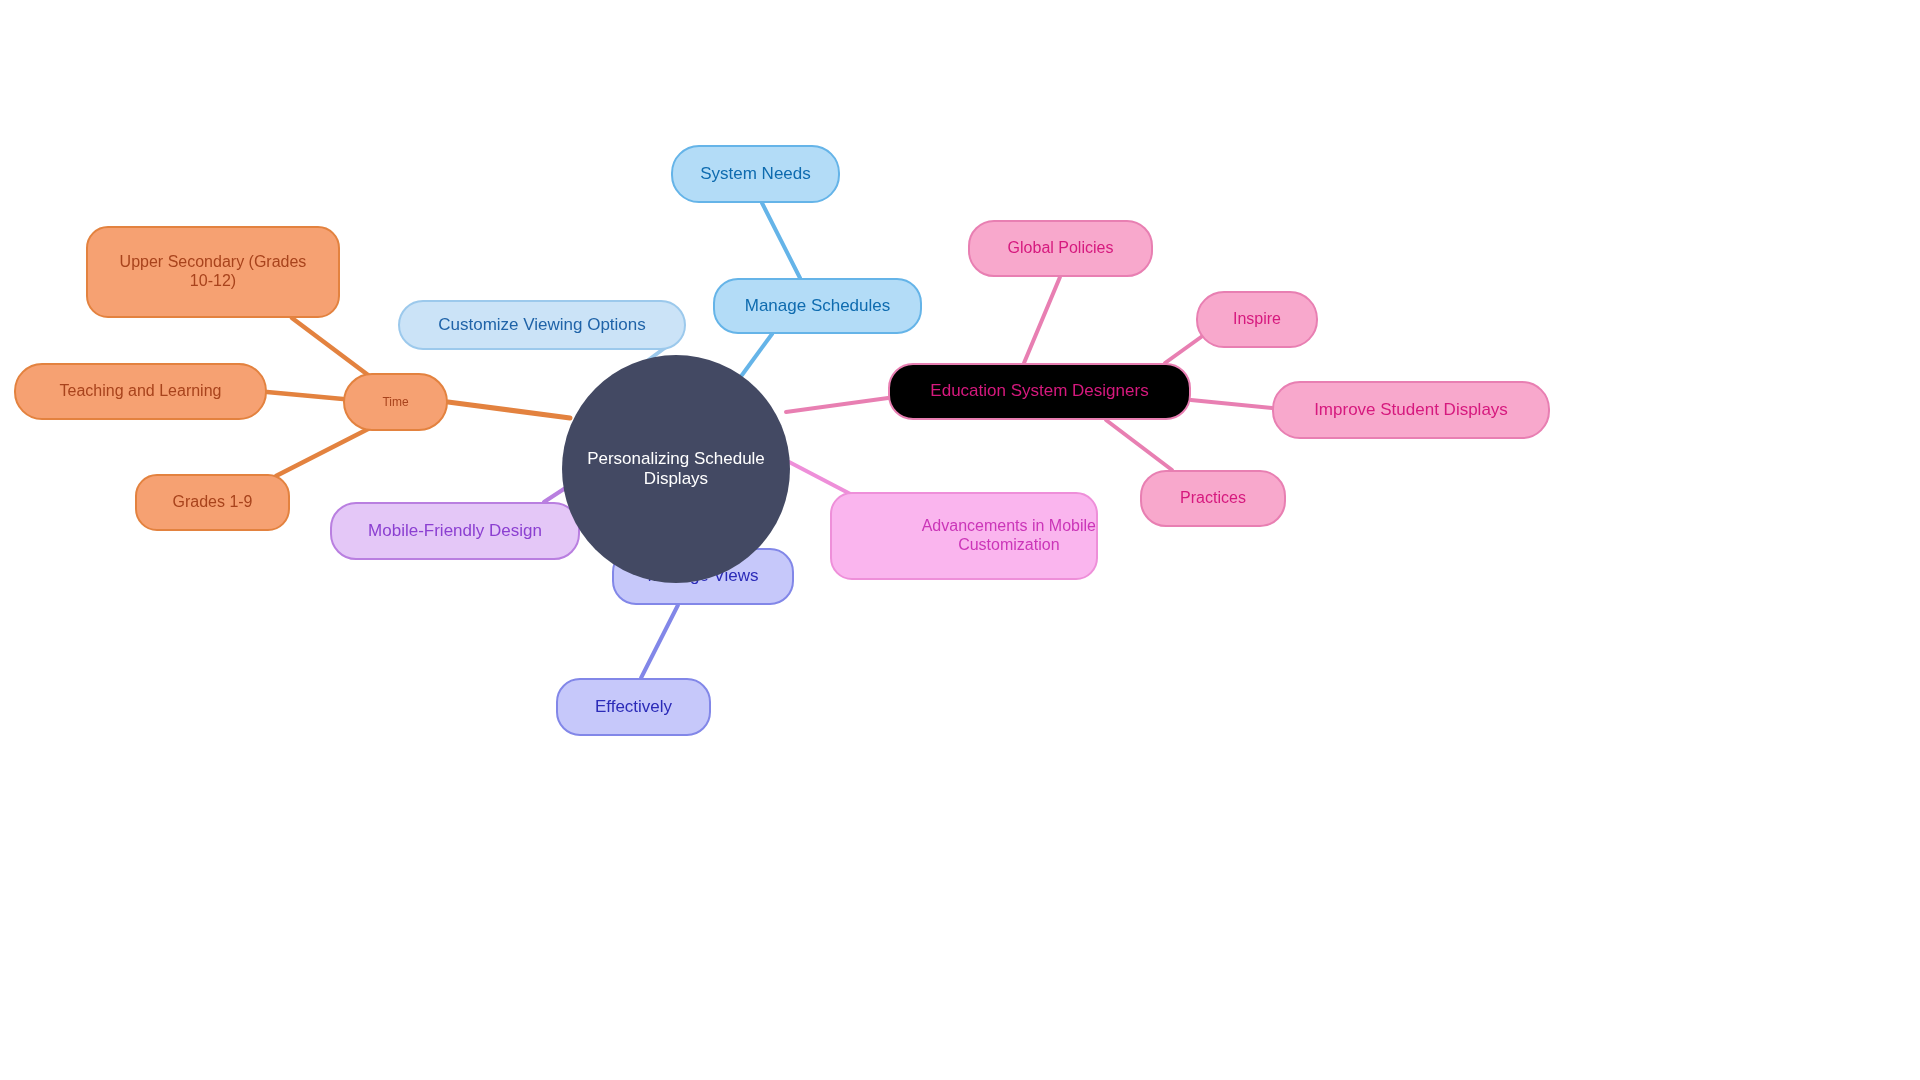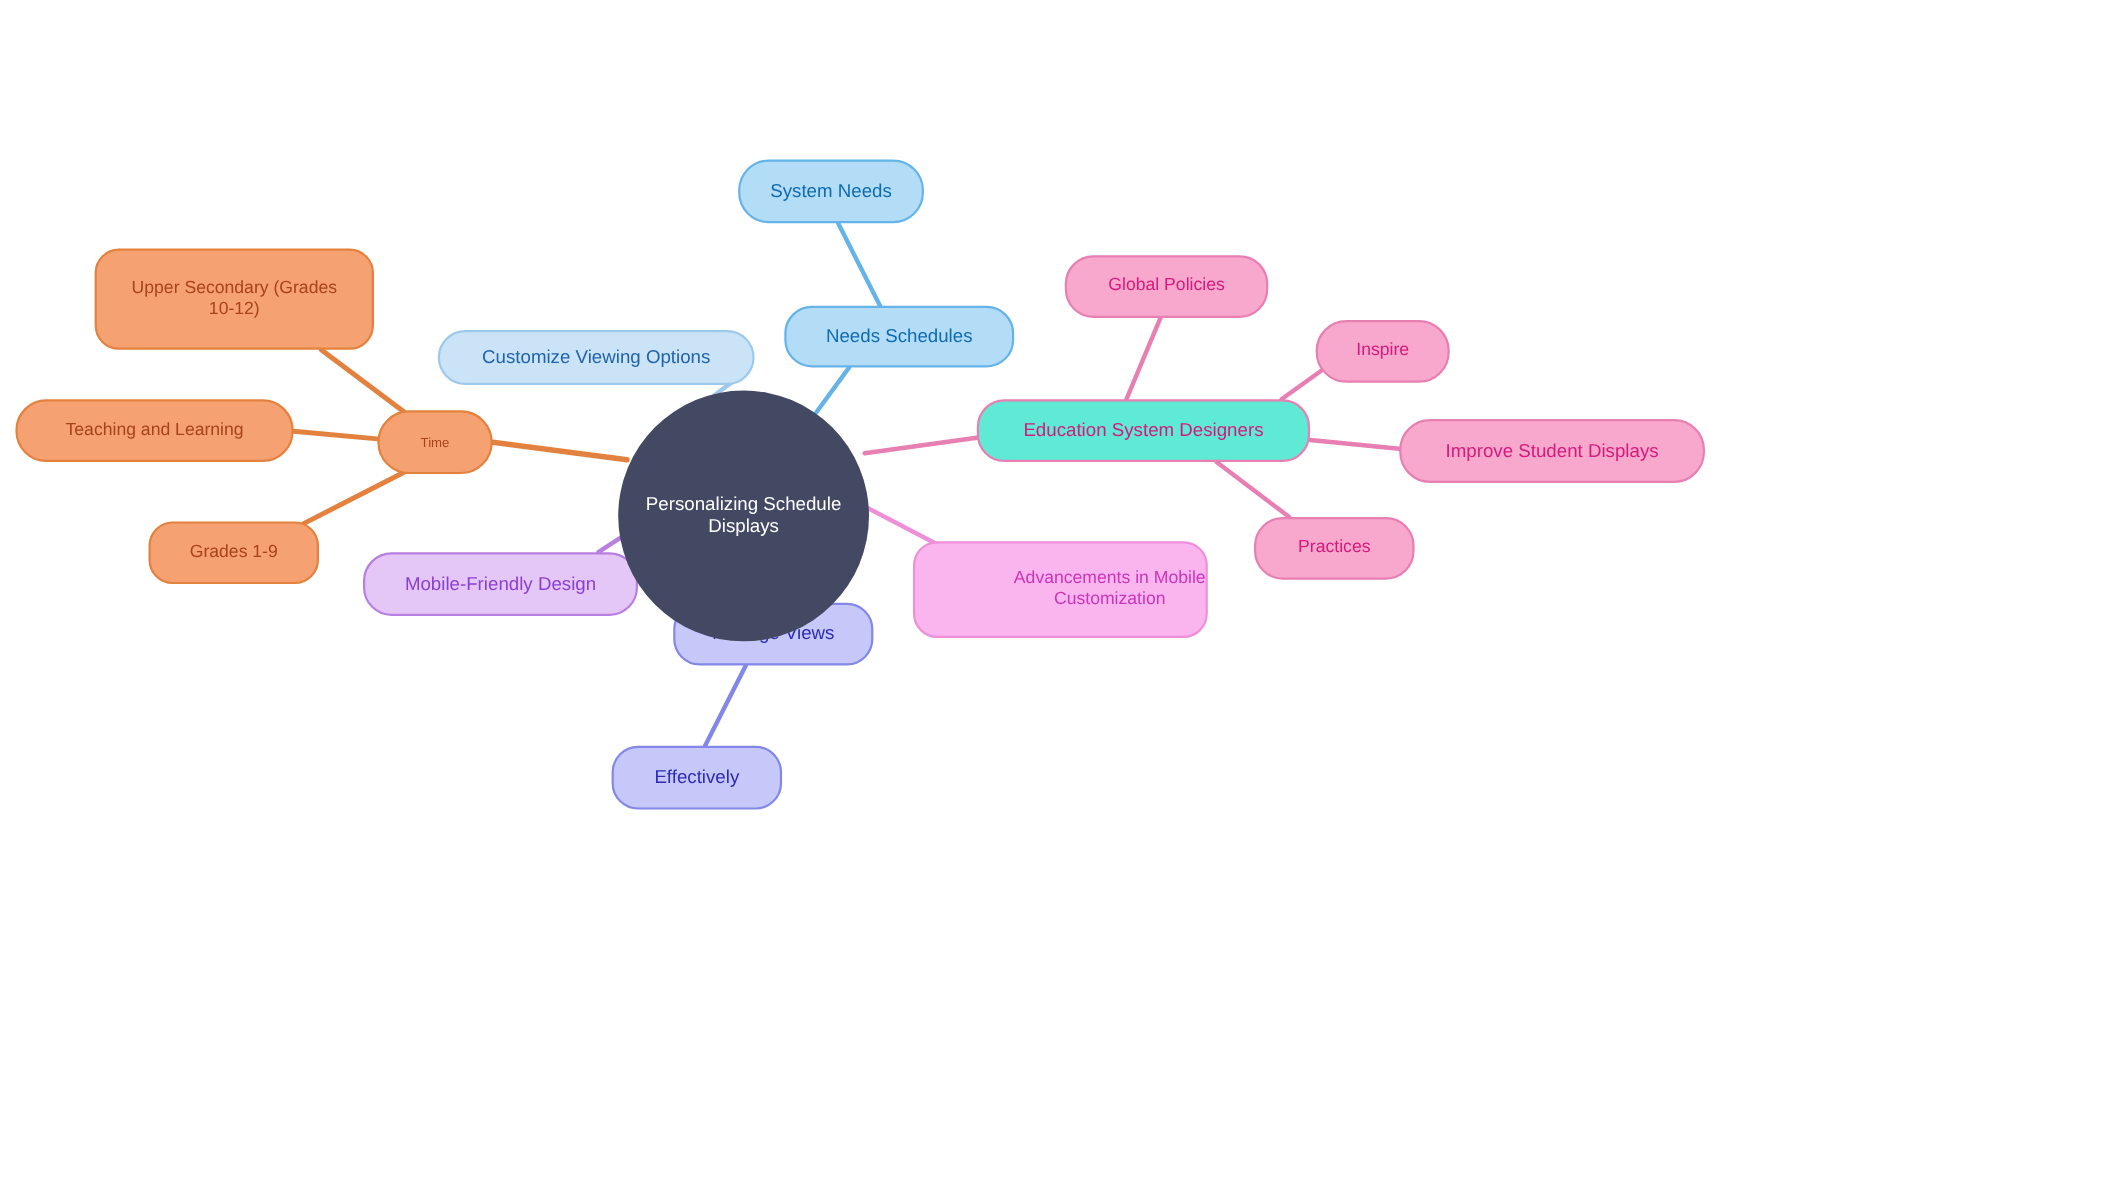--- a/index.html
+++ b/index.html
@@ -73,24 +73,24 @@
     </svg>
   <div id="node-layer">
       <div class="node node-root" style="left: 562px; top: 355px; width: 228px; height: 228px; background: rgb(67, 73, 99); border-color: rgb(67, 73, 99); color: rgb(255, 255, 255); font-size: 17px; border-radius: 50%;"><span>Personalizing Schedule
 Displays</span></div>
       <div class="node node-leaf" style="left: 343px; top: 373px; width: 105px; height: 58px; background: rgb(246, 161, 114); border-color: rgb(227, 130, 63); color: rgb(168, 67, 28); font-size: 12px; border-radius: 29px;"><span>Time</span></div>
       <div class="node node-leaf" style="left: 86px; top: 226px; width: 254px; height: 92px; background: rgb(246, 161, 114); border-color: rgb(227, 130, 63); color: rgb(168, 67, 28); font-size: 16px; border-radius: 22px;"><span>Upper Secondary (Grades
 10-12)</span></div>
       <div class="node node-leaf" style="left: 14px; top: 363px; width: 253px; height: 57px; background: rgb(246, 161, 114); border-color: rgb(227, 130, 63); color: rgb(168, 67, 28); font-size: 16px; border-radius: 28px;"><span>Teaching and Learning</span></div>
       <div class="node node-leaf" style="left: 135px; top: 474px; width: 155px; height: 57px; background: rgb(246, 161, 114); border-color: rgb(227, 130, 63); color: rgb(168, 67, 28); font-size: 16px; border-radius: 22px;"><span>Grades 1-9</span></div>
       <div class="node node-leaf" style="left: 398px; top: 290px; width: 288px; height: 50px; background: rgb(203, 227, 247); border-color: rgb(156, 201, 236); color: rgb(31, 99, 168); font-size: 17px; border-radius: 28px; margin-top: 10px;"><span>Customize Viewing Options</span></div>
-      <div class="node node-leaf" style="left: 713px; top: 278px; width: 209px; height: 56px; background: rgb(179, 220, 247); border-color: rgb(101, 180, 232); color: rgb(14, 107, 175); font-size: 17px; border-radius: 25px;"><span>Needs Schedules</span></div>
+      <div class="node node-leaf" style="left: 713px; top: 278px; width: 209px; height: 56px; background: rgb(179, 220, 247); border-color: rgb(101, 180, 232); color: rgb(14, 107, 175); font-size: 17px; border-radius: 25px;"><span>Manage Schedules</span></div>
       <div class="node node-leaf" style="left: 671px; top: 145px; width: 169px; height: 58px; background: rgb(179, 220, 247); border-color: rgb(101, 180, 232); color: rgb(14, 107, 175); font-size: 17px; border-radius: 28px;"><span>System Needs</span></div>
-      <div class="node node-leaf" style="left: 888px; top: 363px; width: 303px; height: 57px; background: #5eead4; border-color: rgb(232, 127, 178); color: rgb(214, 25, 126); font-size: 17px; border-radius: 25px;"><span>Education System Designers</span></div>
-      <div class="node node-leaf" style="left: 968px; top: 220px; width: 185px; height: 57px; background: rgb(248, 168, 204); border-color: rgb(232, 127, 178); color: rgb(214, 25, 126); font-size: 16px; border-radius: 26px; margin-top: 12px;"><span>Global Policies</span></div>
+      <div class="node node-leaf" style="left: 888px; top: 363px; width: 303px; height: 57px; background: #000000; border-color: rgb(232, 127, 178); color: rgb(214, 25, 126); font-size: 17px; border-radius: 25px;"><span>Education System Designers</span></div>
+      <div class="node node-leaf" style="left: 968px; top: 220px; width: 185px; height: 57px; background: rgb(248, 168, 204); border-color: rgb(232, 127, 178); color: rgb(214, 25, 126); font-size: 16px; border-radius: 26px;"><span>Global Policies</span></div>
       <div class="node node-leaf" style="left: 1196px; top: 291px; width: 122px; height: 57px; background: rgb(248, 168, 204); border-color: rgb(232, 127, 178); color: rgb(214, 25, 126); font-size: 16px; border-radius: 28px;"><span>Inspire</span></div>
       <div class="node node-leaf" style="left: 1272px; top: 381px; width: 278px; height: 58px; background: rgb(248, 168, 204); border-color: rgb(232, 127, 178); color: rgb(214, 25, 126); font-size: 17px; border-radius: 28px;"><span>Improve Student Displays</span></div>
       <div class="node node-leaf" style="left: 1140px; top: 470px; width: 146px; height: 57px; background: rgb(248, 168, 204); border-color: rgb(232, 127, 178); color: rgb(214, 25, 126); font-size: 16px; border-radius: 26px;"><span>Practices</span></div>
       <div class="node node-leaf" style="left: 830px; top: 492px; width: 268px; height: 88px; background: rgb(250, 181, 238); border-color: rgb(238, 143, 217); color: rgb(203, 53, 184); font-size: 16px; border-radius: 22px; justify-content: flex-end;"><span>Advancements in Mobile
 Customization</span></div>
       <div class="node node-leaf" style="left: 330px; top: 502px; width: 250px; height: 58px; background: rgb(228, 199, 247); border-color: rgb(185, 127, 224); color: rgb(139, 63, 209); font-size: 17px; border-radius: 26px;"><span>Mobile-Friendly Design</span></div>
       <div class="node node-leaf" style="left: 612px; top: 548px; width: 182px; height: 57px; background: rgb(198, 200, 250); border-color: rgb(130, 135, 232); color: rgb(43, 43, 184); font-size: 17px; border-radius: 24px;"><span>Manage Views</span></div>
       <div class="node node-leaf" style="left: 556px; top: 678px; width: 155px; height: 58px; background: rgb(198, 200, 250); border-color: rgb(130, 135, 232); color: rgb(43, 43, 184); font-size: 17px; border-radius: 24px;"><span>Effectively</span></div>
     </div>
 </div>

